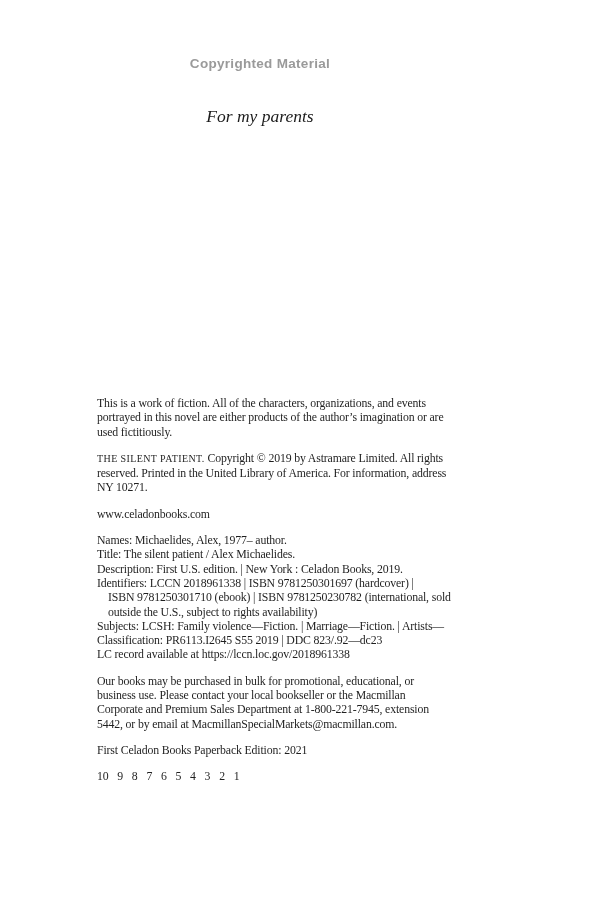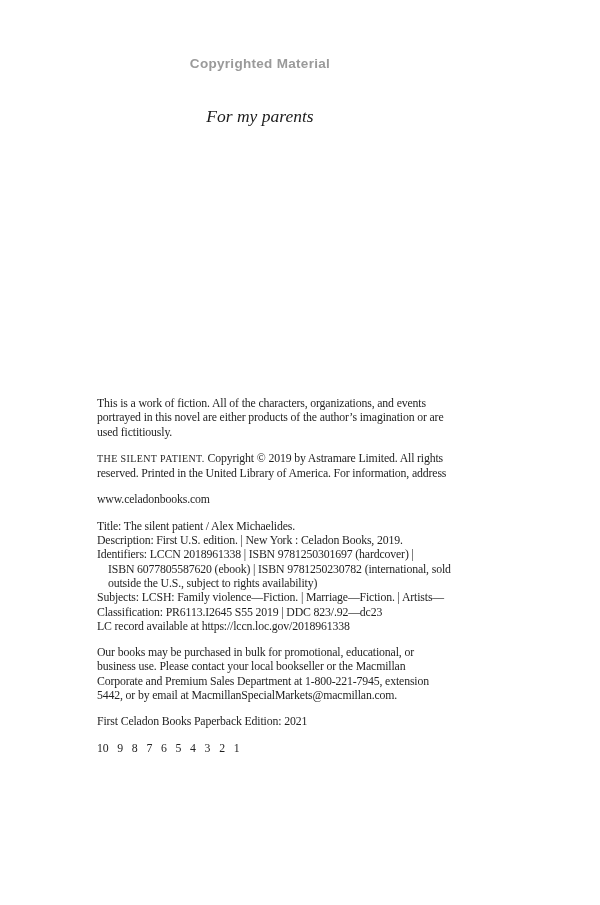--- a/index.html
+++ b/index.html
@@ -70,29 +70,31 @@
 
   <div class="colophon" id="colophon">
       <div class="para">
         <div class="line">This is a work of fiction. All of the characters, organizations, and events</div>
         <div class="line">portrayed in this novel are either products of the author’s imagination or are</div>
         <div class="line">used fictitiously.</div>
       </div>
       <div class="para">
         <div class="line"><span class="smallcaps">THE SILENT PATIENT.</span> Copyright © 2019 by Astramare Limited. All rights</div>
         <div class="line">reserved. Printed in the United Library of America. For information, address</div>
+        <div class="line">NY 10271.</div>
       </div>
       <div class="para">
         <div class="line">www.celadonbooks.com</div>
       </div>
       <div class="para">
+        <div class="line">Names: Michaelides, Alex, 1977– author.</div>
         <div class="line">Title: The silent patient / Alex Michaelides.</div>
         <div class="line">Description: First U.S. edition. | New York : Celadon Books, 2019.</div>
         <div class="line">Identifiers: LCCN 2018961338 | ISBN 9781250301697 (hardcover) |</div>
-        <div class="line indent">ISBN 6077805587620 (ebook) | ISBN 9781250230782 (international, sold</div>
+        <div class="line indent">ISBN 9781250301710 (ebook) | ISBN 9781250230782 (international, sold</div>
         <div class="line indent">outside the U.S., subject to rights availability)</div>
         <div class="line">Subjects: LCSH: Family violence—Fiction. | Marriage—Fiction. | Artists—</div>
         <div class="line">Classification: PR6113.I2645 S55 2019 | DDC 823/.92—dc23</div>
         <div class="line">LC record available at https://lccn.loc.gov/2018961338</div>
       </div>
       <div class="para">
         <div class="line">Our books may be purchased in bulk for promotional, educational, or</div>
         <div class="line">business use. Please contact your local bookseller or the Macmillan</div>
         <div class="line">Corporate and Premium Sales Department at 1-800-221-7945, extension</div>
         <div class="line">5442, or by email at MacmillanSpecialMarkets@macmillan.com.</div>

